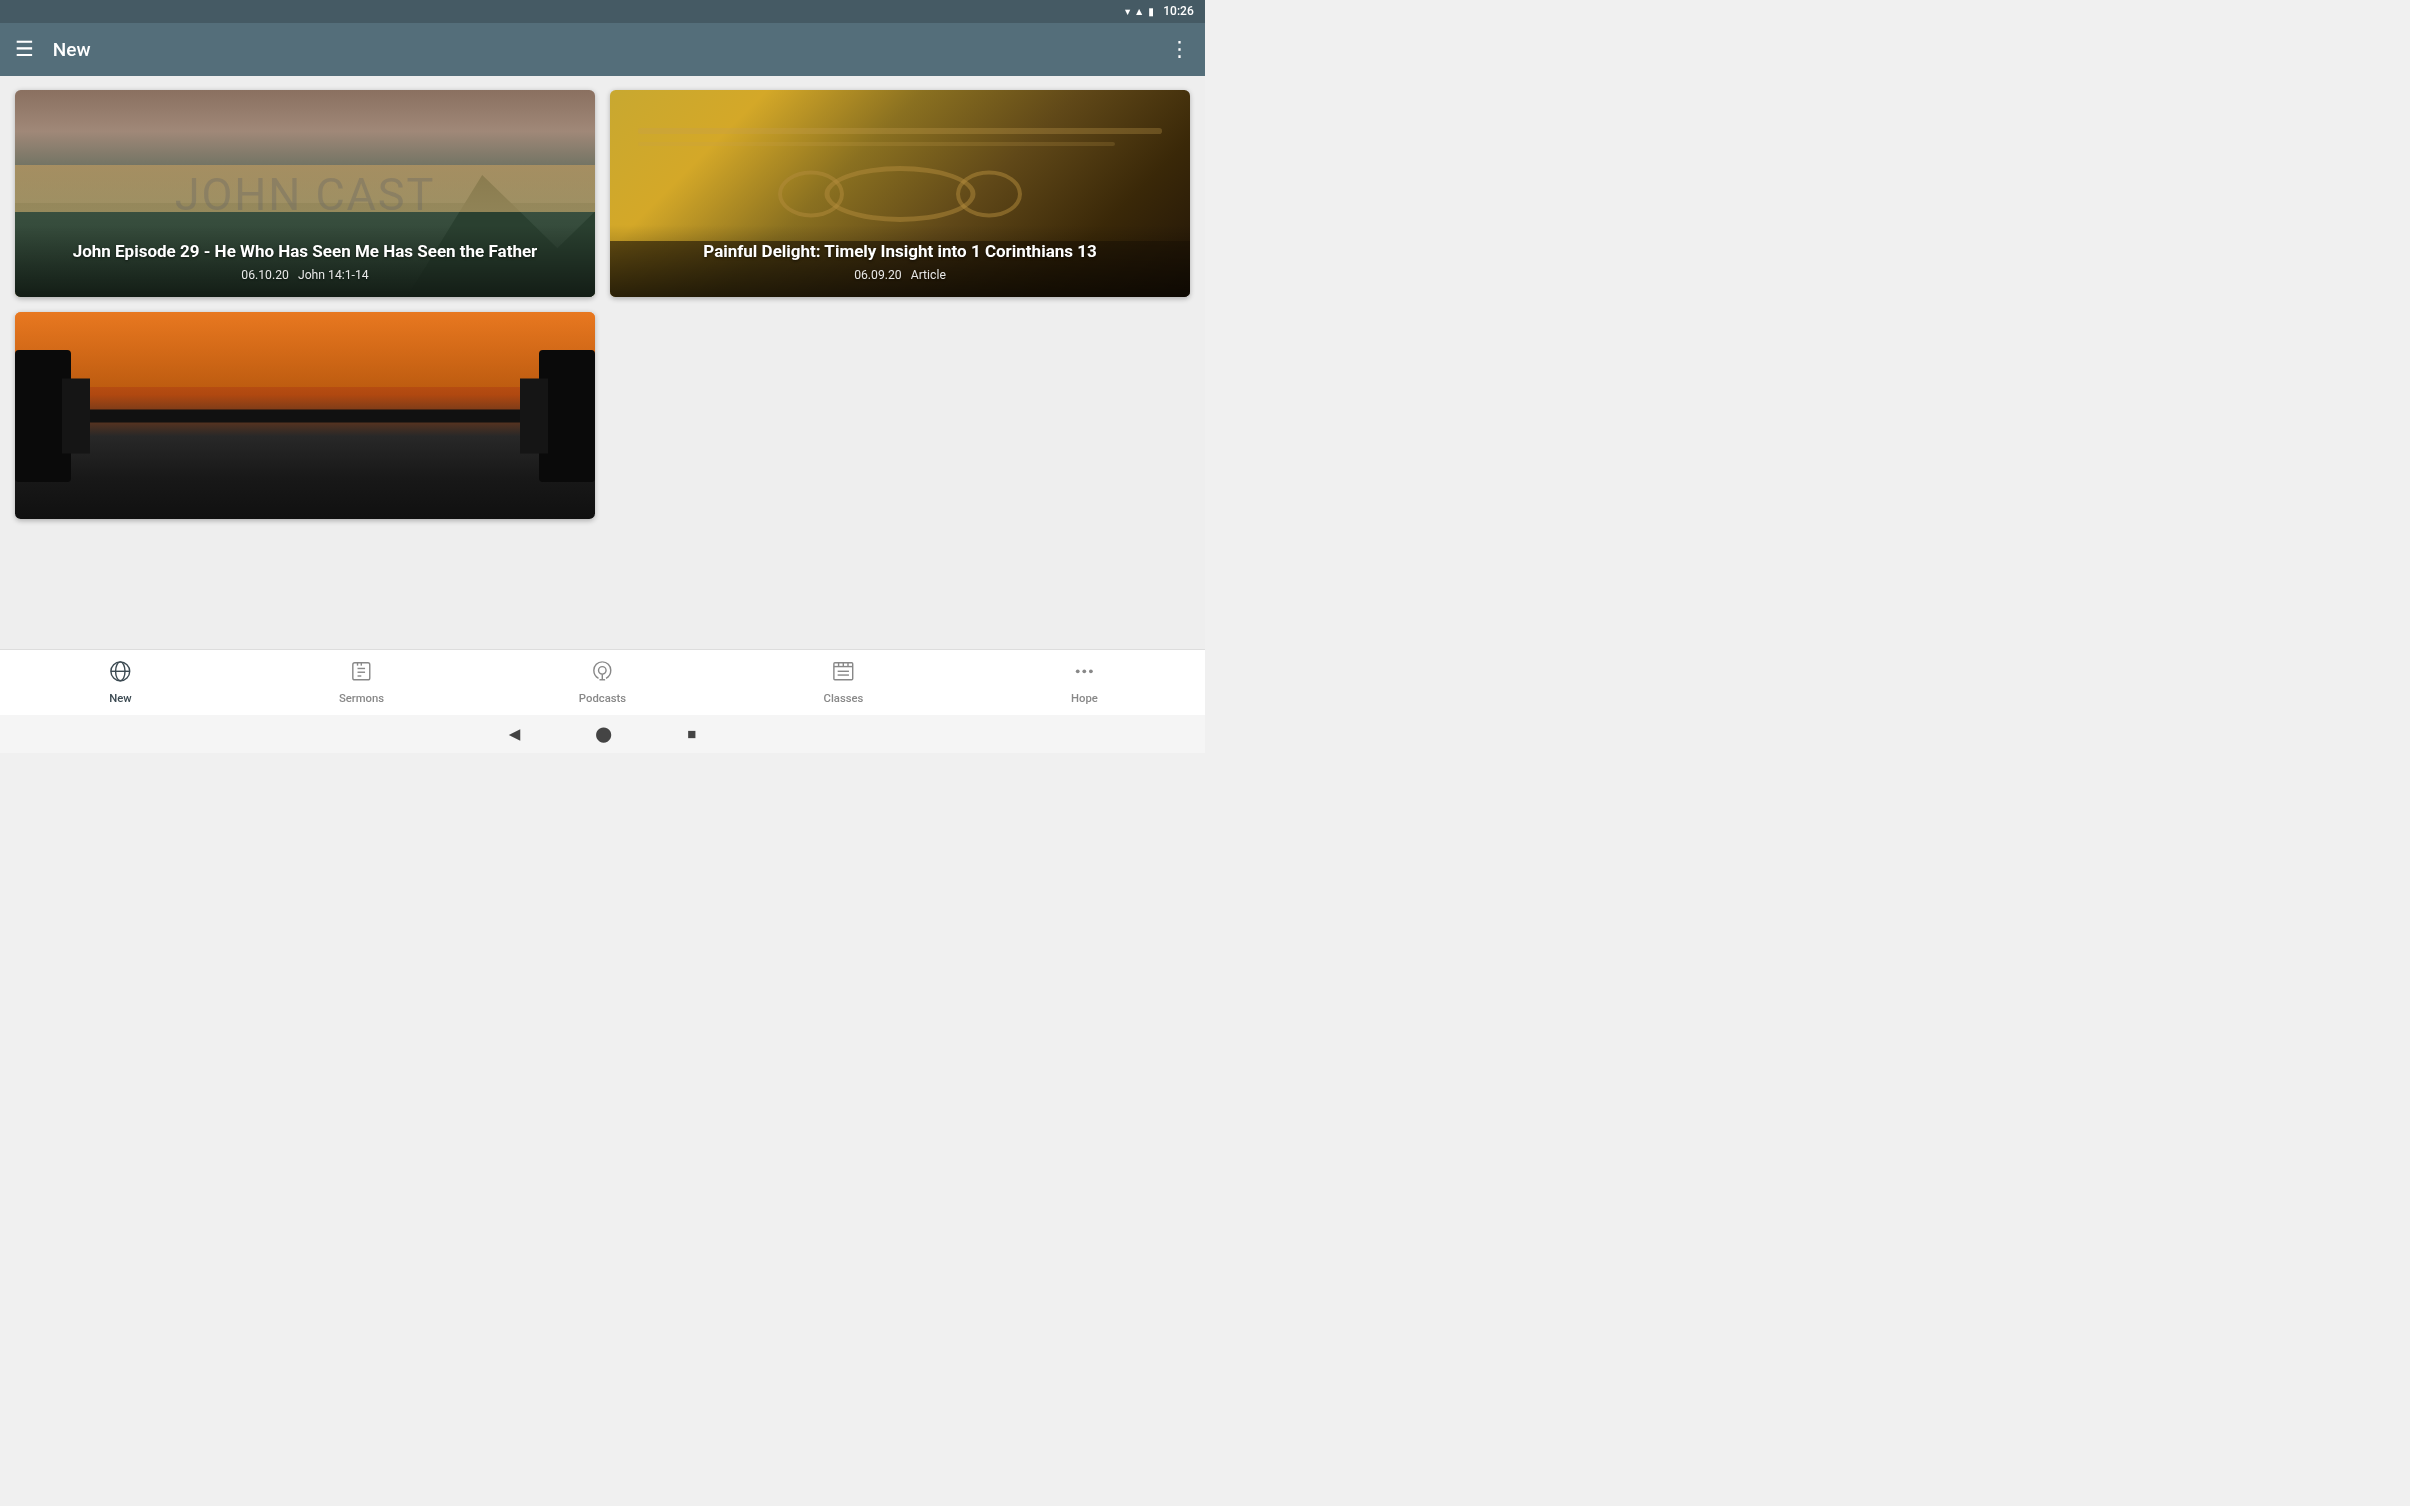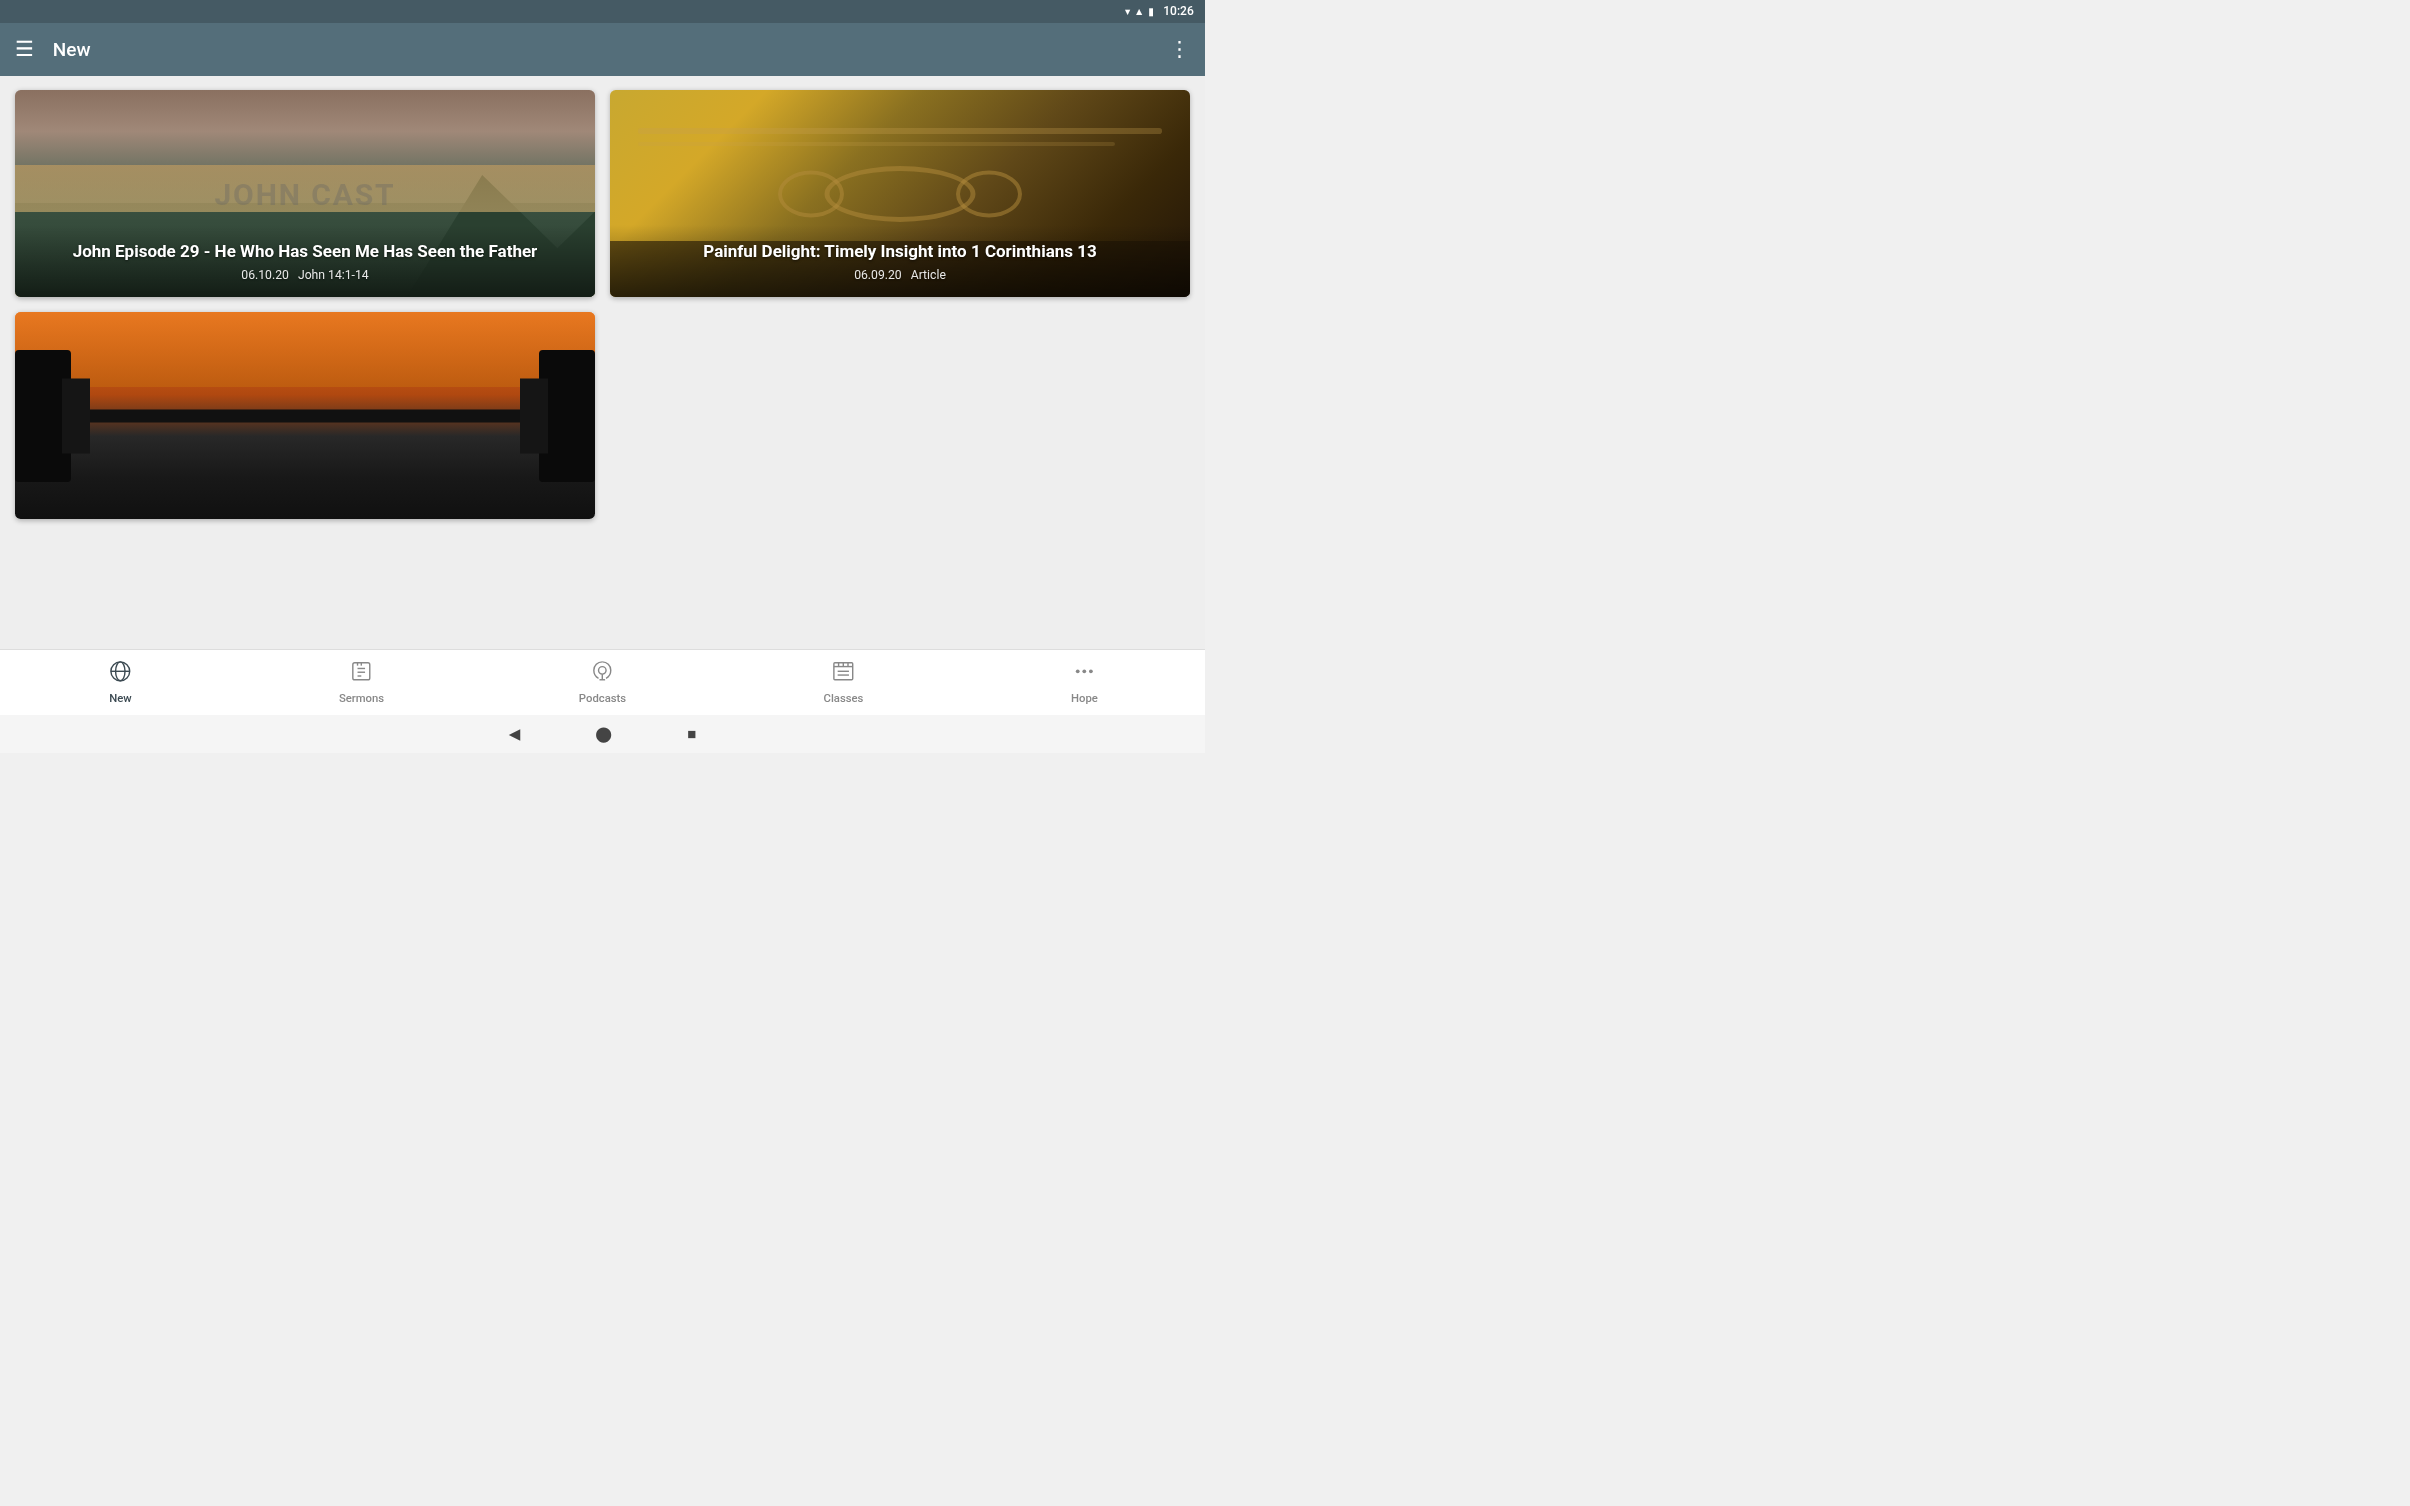--- a/index.html
+++ b/index.html
@@ -144,22 +144,22 @@
       text-align: center;
       text-shadow: 0 0.9px 1.9px rgba(0,0,0,0.5);
     }
 
     
     .card-watermark {
       position: absolute;
       top: 50%;
       left: 50%;
       transform: translate(-50%, -50%);
-      font-size: 30px;
-      font-weight: 700;
+      font-size: 45px;
+      font-weight: 400;
       color: rgba(100,100,100,0.35);
       letter-spacing: 1.9px;
       white-space: nowrap;
       pointer-events: none;
     }
 
     
     .bottom-nav {
       position: absolute;
       bottom: 38px;

